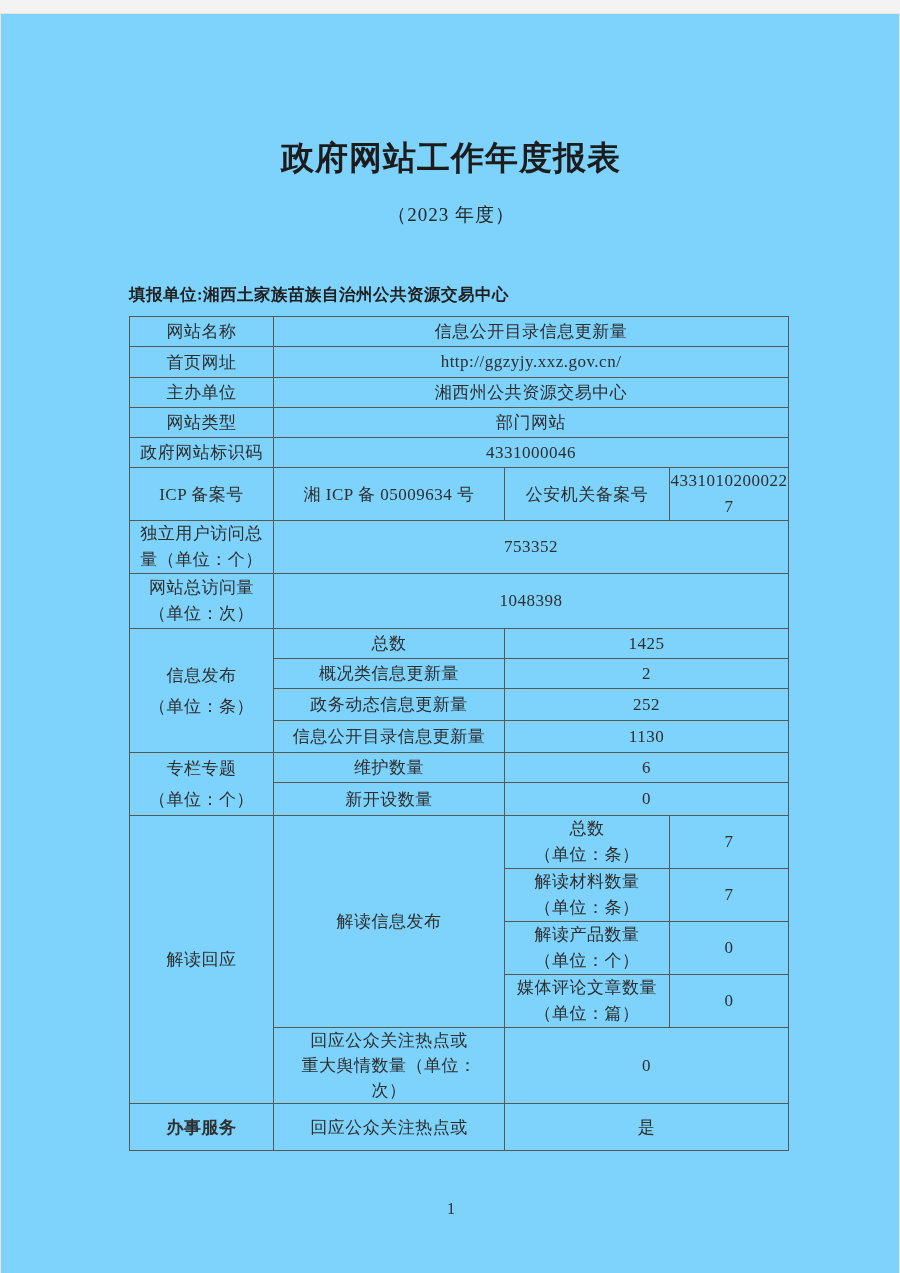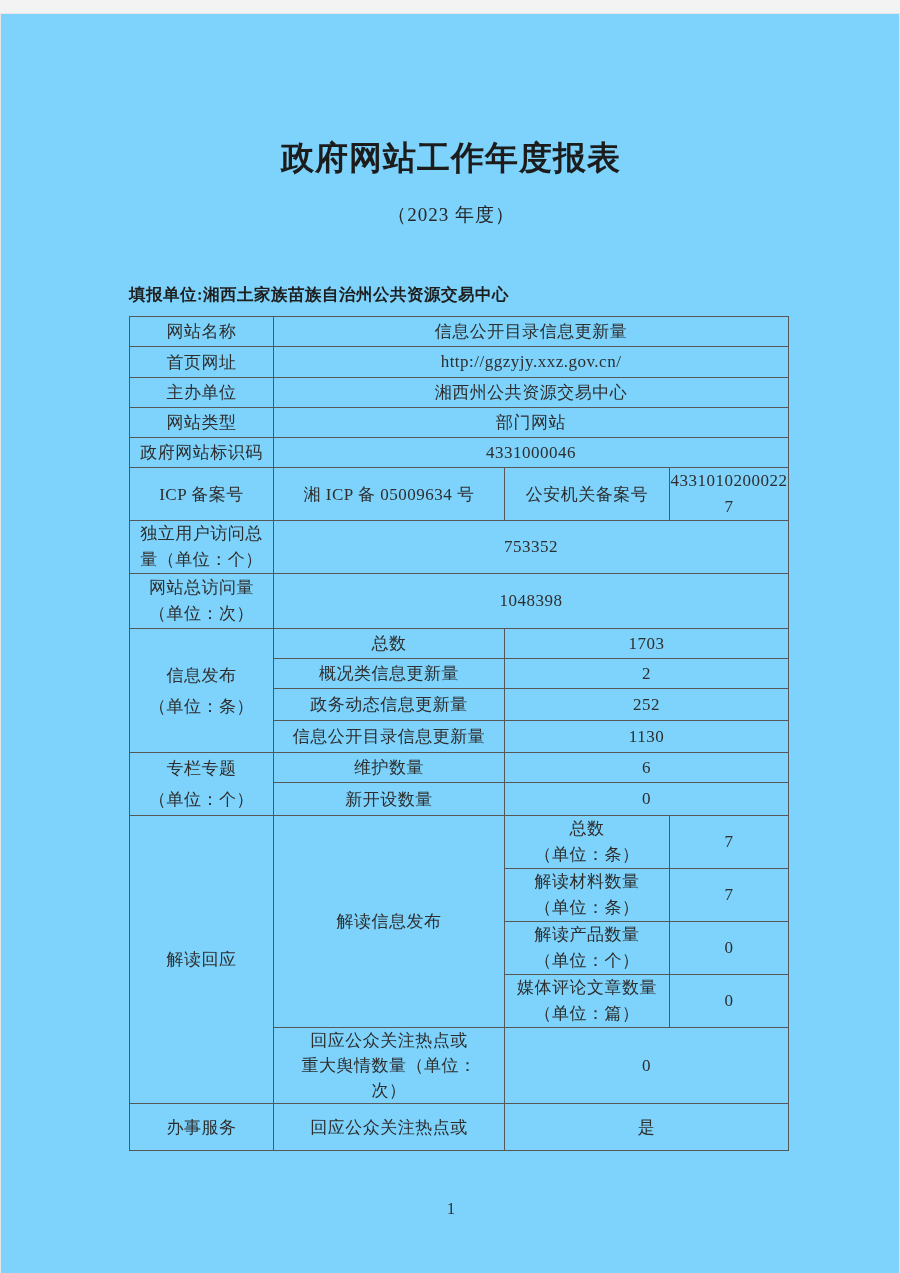--- a/index.html
+++ b/index.html
@@ -33,21 +33,21 @@
   td .ln{display:block;line-height:26px;}
   td.group-tall .ln{line-height:31px;}
   td.hotspot-label .ln{line-height:25px;}
   .num{font-size:18px;letter-spacing:1px;font-family:"Liberation Serif","DejaVu Serif",serif;}
   .latin{font-size:18px;letter-spacing:1.5px;}
   td.wrap-digits{word-break:break-all;padding:0 9px;line-height:26px;}
   tr.h30{height:30px;} tr.h31{height:31px;} tr.h32{height:32px;}
   tr.h59{height:52px;} tr.h53{height:53px;} tr.h55{height:55px;}
   tr.h52{height:52px;} tr.h76{height:76px;} tr.h47{height:47px;}
   td.v-top{vertical-align:top;padding-top:6px;}
-  td.v-bottom{vertical-align:bottom;padding-bottom:4px;}
+  td.v-bottom{vertical-align:bottom;padding-bottom:4px;font-weight:bold;}
   .page-number{
     position:absolute;top:1186px;left:0;width:900px;text-align:center;
     font-size:16px;color:#2e2e2e;
   }
 </style>
 </head>
 <body>
 
 <div class="sheet">
 
@@ -111,21 +111,21 @@
       </td>
       <td colspan="3" class="num">1048398</td>
     </tr>
 
     <tr class="h30">
       <td rowspan="4" class="group-tall">
         <span class="ln">信息发布</span>
         <span class="ln">（单位：条）</span>
       </td>
       <td>总数</td>
-      <td colspan="2" class="num">1703</td>
+      <td colspan="2" class="num">1425</td>
     </tr>
     <tr class="h30">
       <td>概况类信息更新量</td>
       <td colspan="2" class="num">2</td>
     </tr>
     <tr class="h32">
       <td>政务动态信息更新量</td>
       <td colspan="2" class="num">252</td>
     </tr>
     <tr class="h32">

